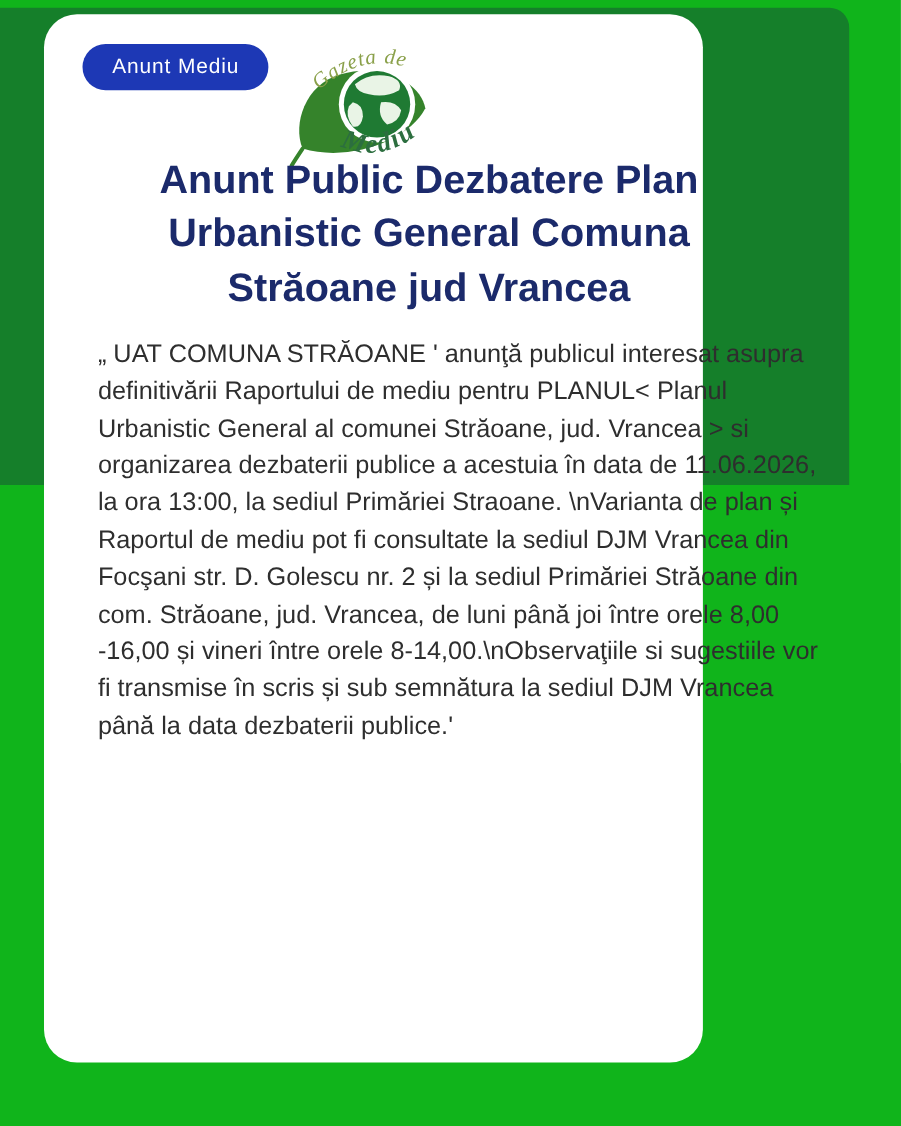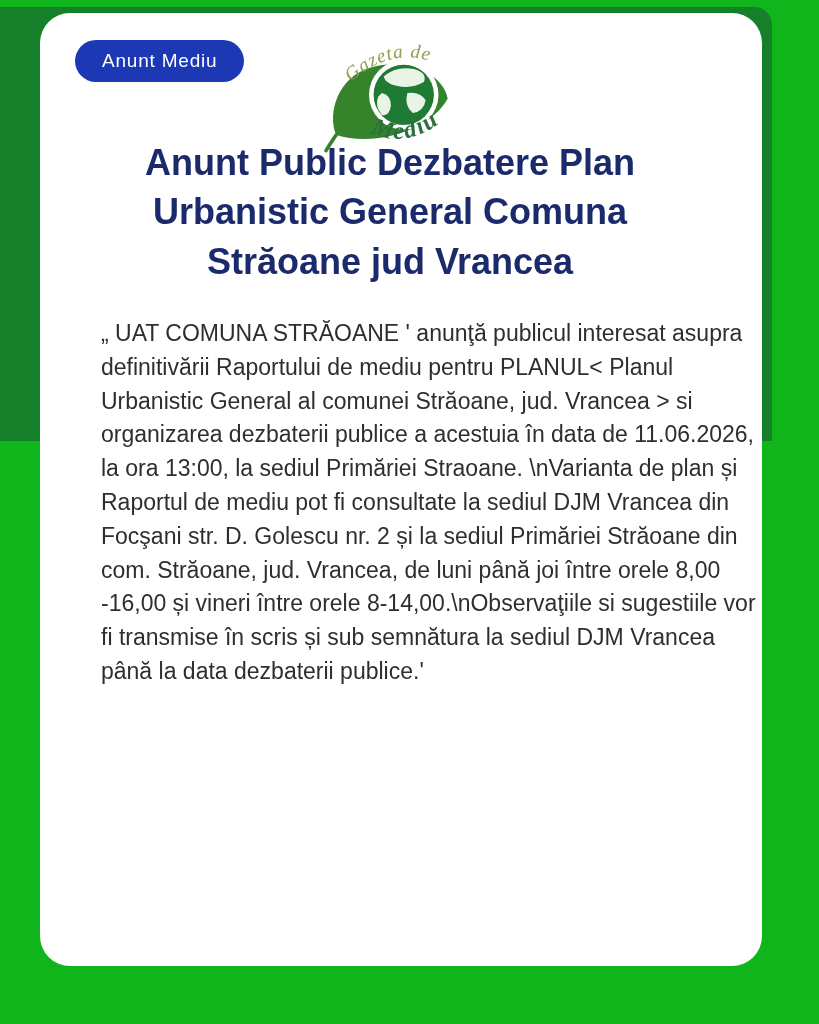--- a/index.html
+++ b/index.html
@@ -20,21 +20,21 @@
     top: 7px;
     width: 772px;
     height: 434px;
     background: #157f2a;
     border-radius: 0 18px 0 0;
   }
   .card {
     position: absolute;
     left: 40px;
     top: 13px;
-    width: 722px;
+    width: 599px;
     height: 953px;
     background: #ffffff;
     border-radius: 30px;
     box-sizing: border-box;
   }
   .badge {
     position: absolute;
     left: 35px;
     top: 27px;
     background: #1d38b5;
@@ -80,21 +80,21 @@
     font-weight: bold;
     color: #1b2a6b;
     font-family: "Liberation Sans", sans-serif;
     text-align: center;
   }
   .body-text {
     position: absolute;
     left: 45px;
     top: 288px;
     width: 658px;
-    margin: 16px;
+    margin: 4px;
     font-size: 23px;
     line-height: 1.47;
     color: #2e2e2e;
     font-family: "Liberation Sans", sans-serif;
   }
 </style>
 </head>
 <body>
 
 <div class="bg-accent"></div>

